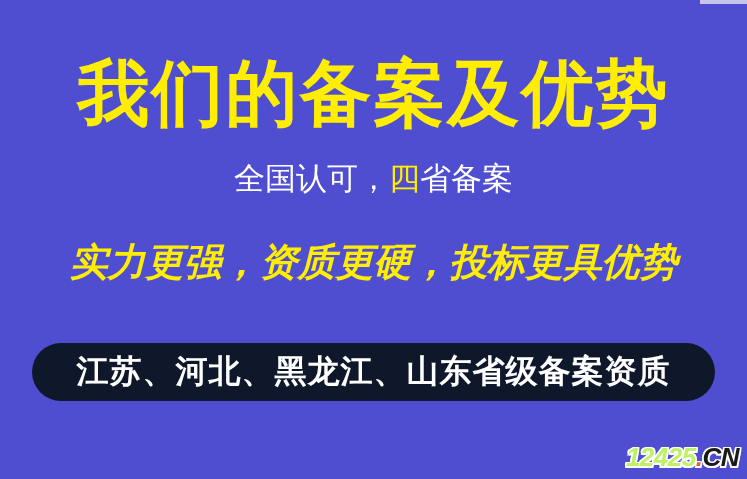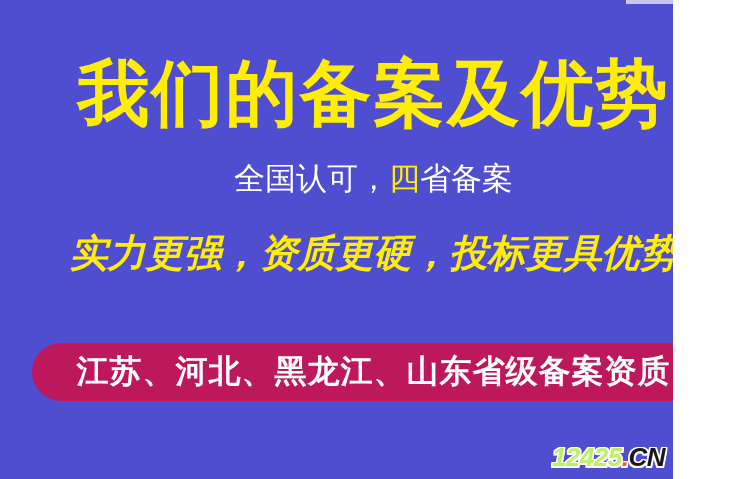--- a/index.html
+++ b/index.html
@@ -9,21 +9,21 @@
   }
   body {
     width: 747px;
     height: 479px;
     overflow: hidden;
     font-family: "Liberation Sans", "DejaVu Sans", sans-serif;
   }
 
   #banner {
     position: relative;
-    width: 673px;
+    width: 747px;
     height: 479px;
     background: #4f4dd0;
     overflow: hidden;
   }
 
   
   #top-bar {
     position: absolute;
     top: 0;
     right: 0;
@@ -60,41 +60,41 @@
     color: #ffffff;
     white-space: nowrap;
   }
   #subline .hl {
     color: #ffee00;
   }
 
   
   #tagline {
     position: absolute;
-    top: 234px;
+    top: 243px;
     left: 0;
     width: 747px;
     text-align: center;
     font-size: 38px;
     line-height: 1;
     font-weight: 700;
     color: #ffee00;
     font-style: italic;
     white-space: nowrap;
   }
 
   
   #pill {
     position: absolute;
     left: 32px;
     top: 343px;
     width: 683px;
     height: 58px;
     box-sizing: border-box;
-    background: #be185d;
+    background: #0f172a;
     border-radius: 29px;
     display: flex;
     align-items: center;
     justify-content: center;
   }
   #pill-text {
     font-size: 32px;
     font-weight: 700;
     color: #ffffff;
     letter-spacing: 1px;

